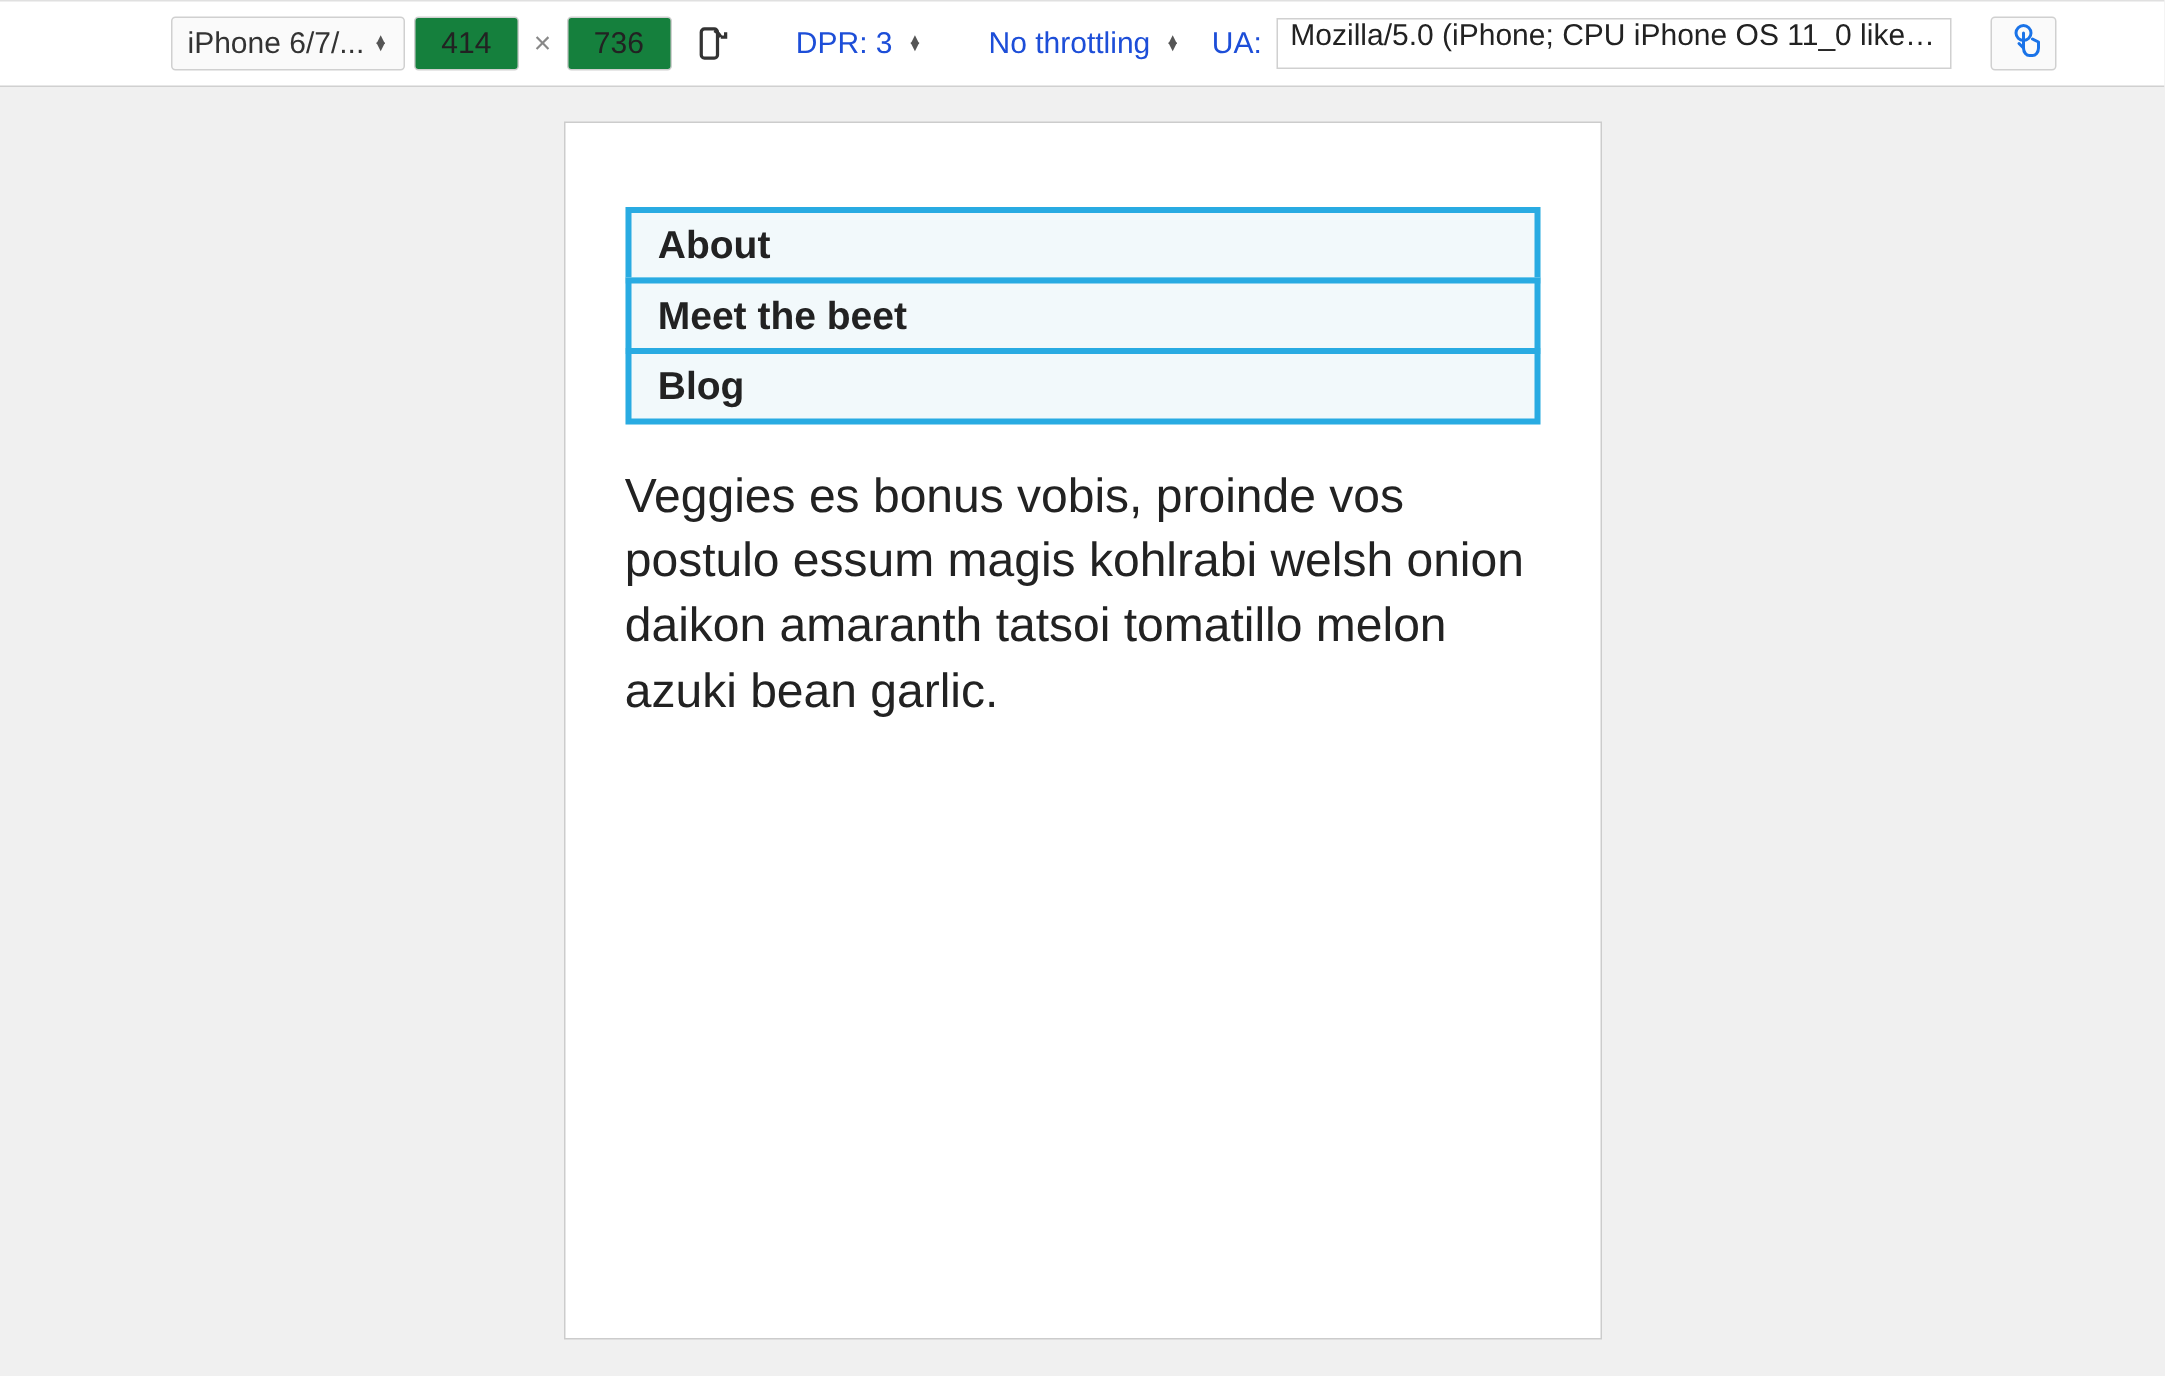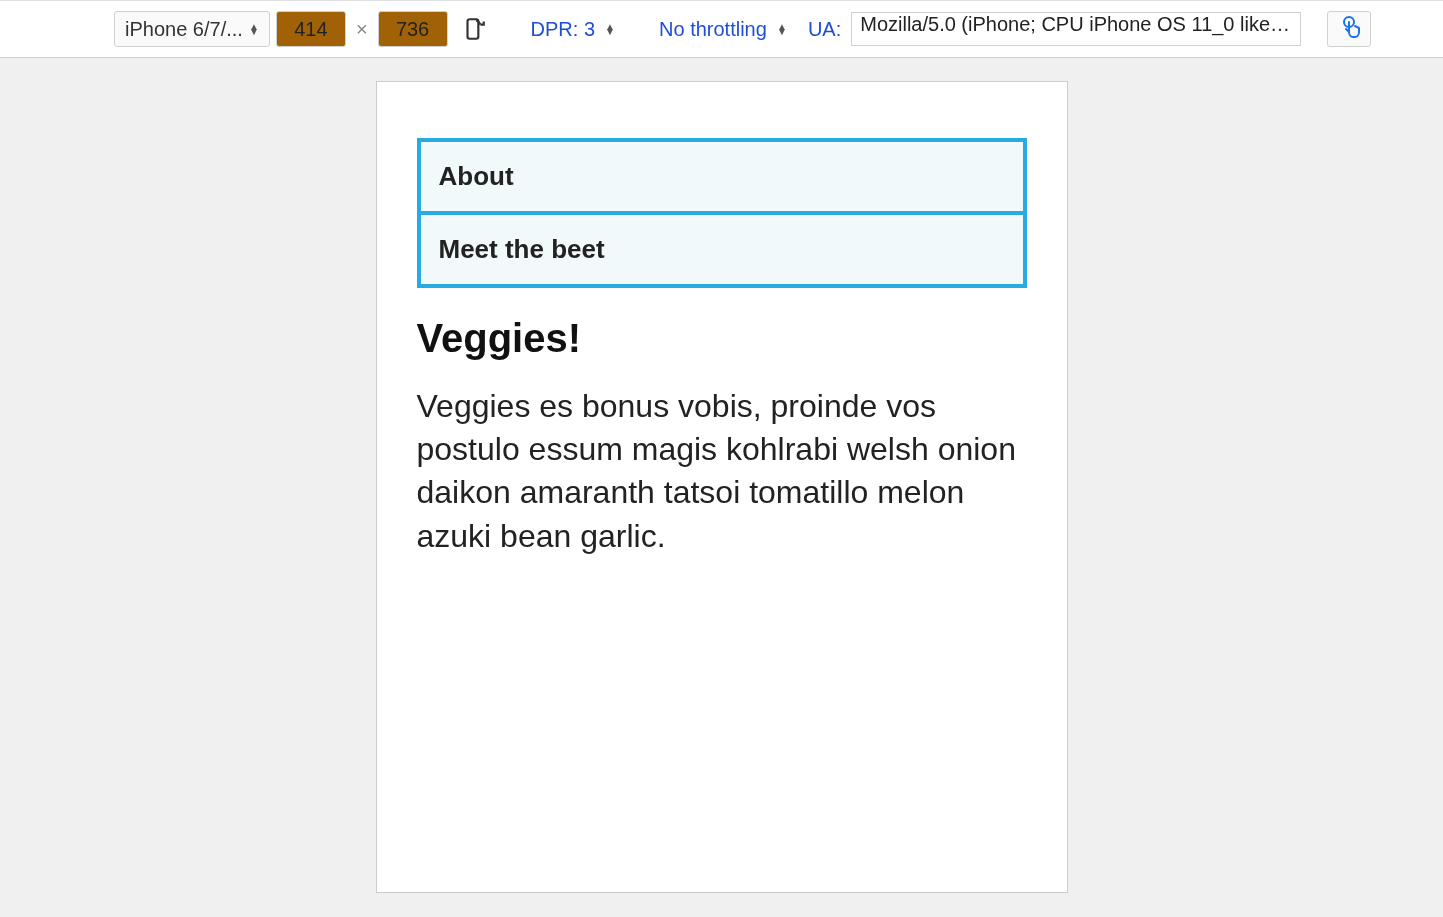--- a/index.html
+++ b/index.html
@@ -34,21 +34,21 @@
     border: 1px solid transparent;
     border-radius: 3px;
     white-space: nowrap;
   }
   .tb-select {
     border: 1px solid #d0d0d0;
     background: #fafafa;
   }
   .tb-input {
     border: 1px solid #d0d0d0;
-    background: #a16207;
+    background: #15803d;
     width: 70px;
     justify-content: center;
     font-size: 20px;
     color: #222;
   }
   .tb-times {
     color: #888;
     font-size: 20px;
     padding: 0 4px;
   }
@@ -121,21 +121,21 @@
   .nav-list {
     list-style: none;
     margin: 0 0 30px 0;
     padding: 0;
     border: 0;
   }
   .nav-item {
     border: 4px solid #29abe2;
     margin-bottom: -4px;
     background: #f2f9fb;
-    padding: 19px 18px;
+    padding: 6px 18px;
     font-size: 26px;
     font-weight: bold;
     color: #222;
     cursor: pointer;
   }
   .content-heading {
     font-size: 40px;
     font-weight: bold;
     margin: 32px 0 24px 0;
     color: #111;
@@ -211,21 +211,23 @@
   <div class="phone-frame">
     <div class="phone-scroll">
 
       <ul class="nav-list">
         <li class="nav-item">
           <span>About</span>
         </li>
         <li class="nav-item">
           <span>Meet the beet</span>
         </li>
+        <li class="nav-item">
+          <span>Blog</span>
+        </li>
       </ul>
 
-      <h1 class="content-heading">Veggies!</h1>
 
       <p class="content-para">Veggies es bonus vobis, proinde vos postulo essum magis kohlrabi welsh onion daikon amaranth tatsoi tomatillo melon azuki bean garlic.</p>
 
     </div>
   </div>
 </div>
 
 </body></html>

